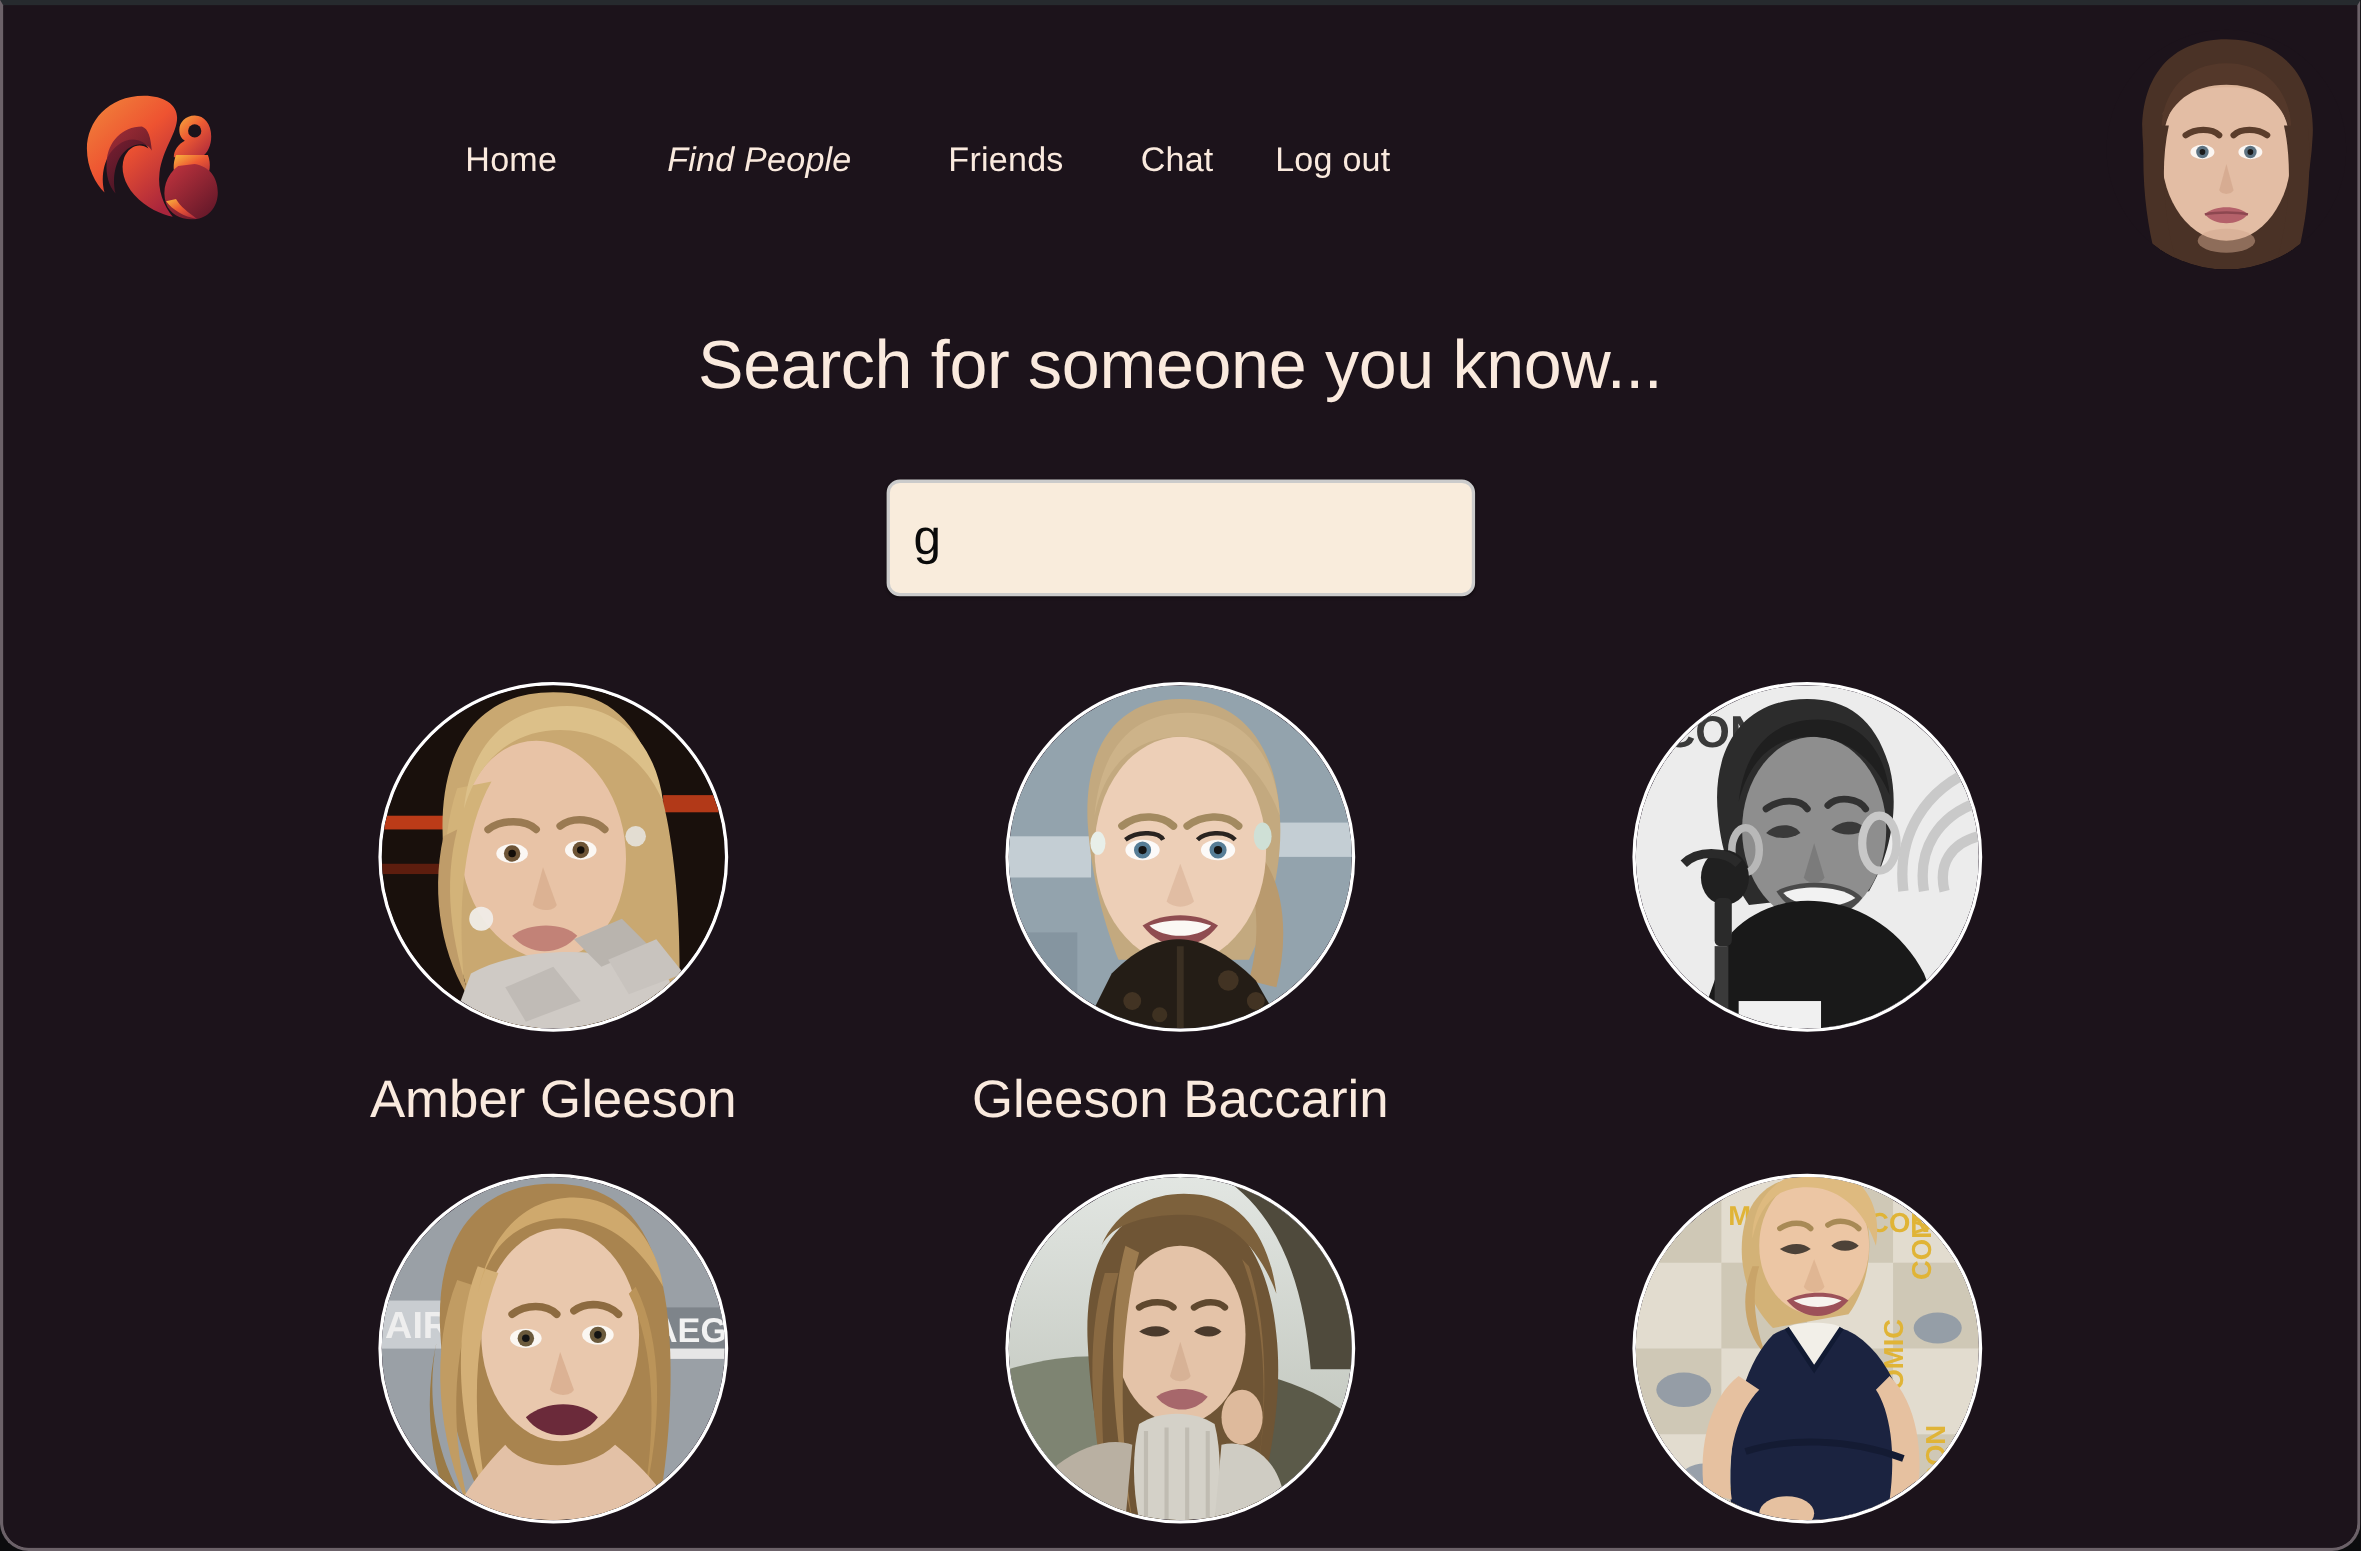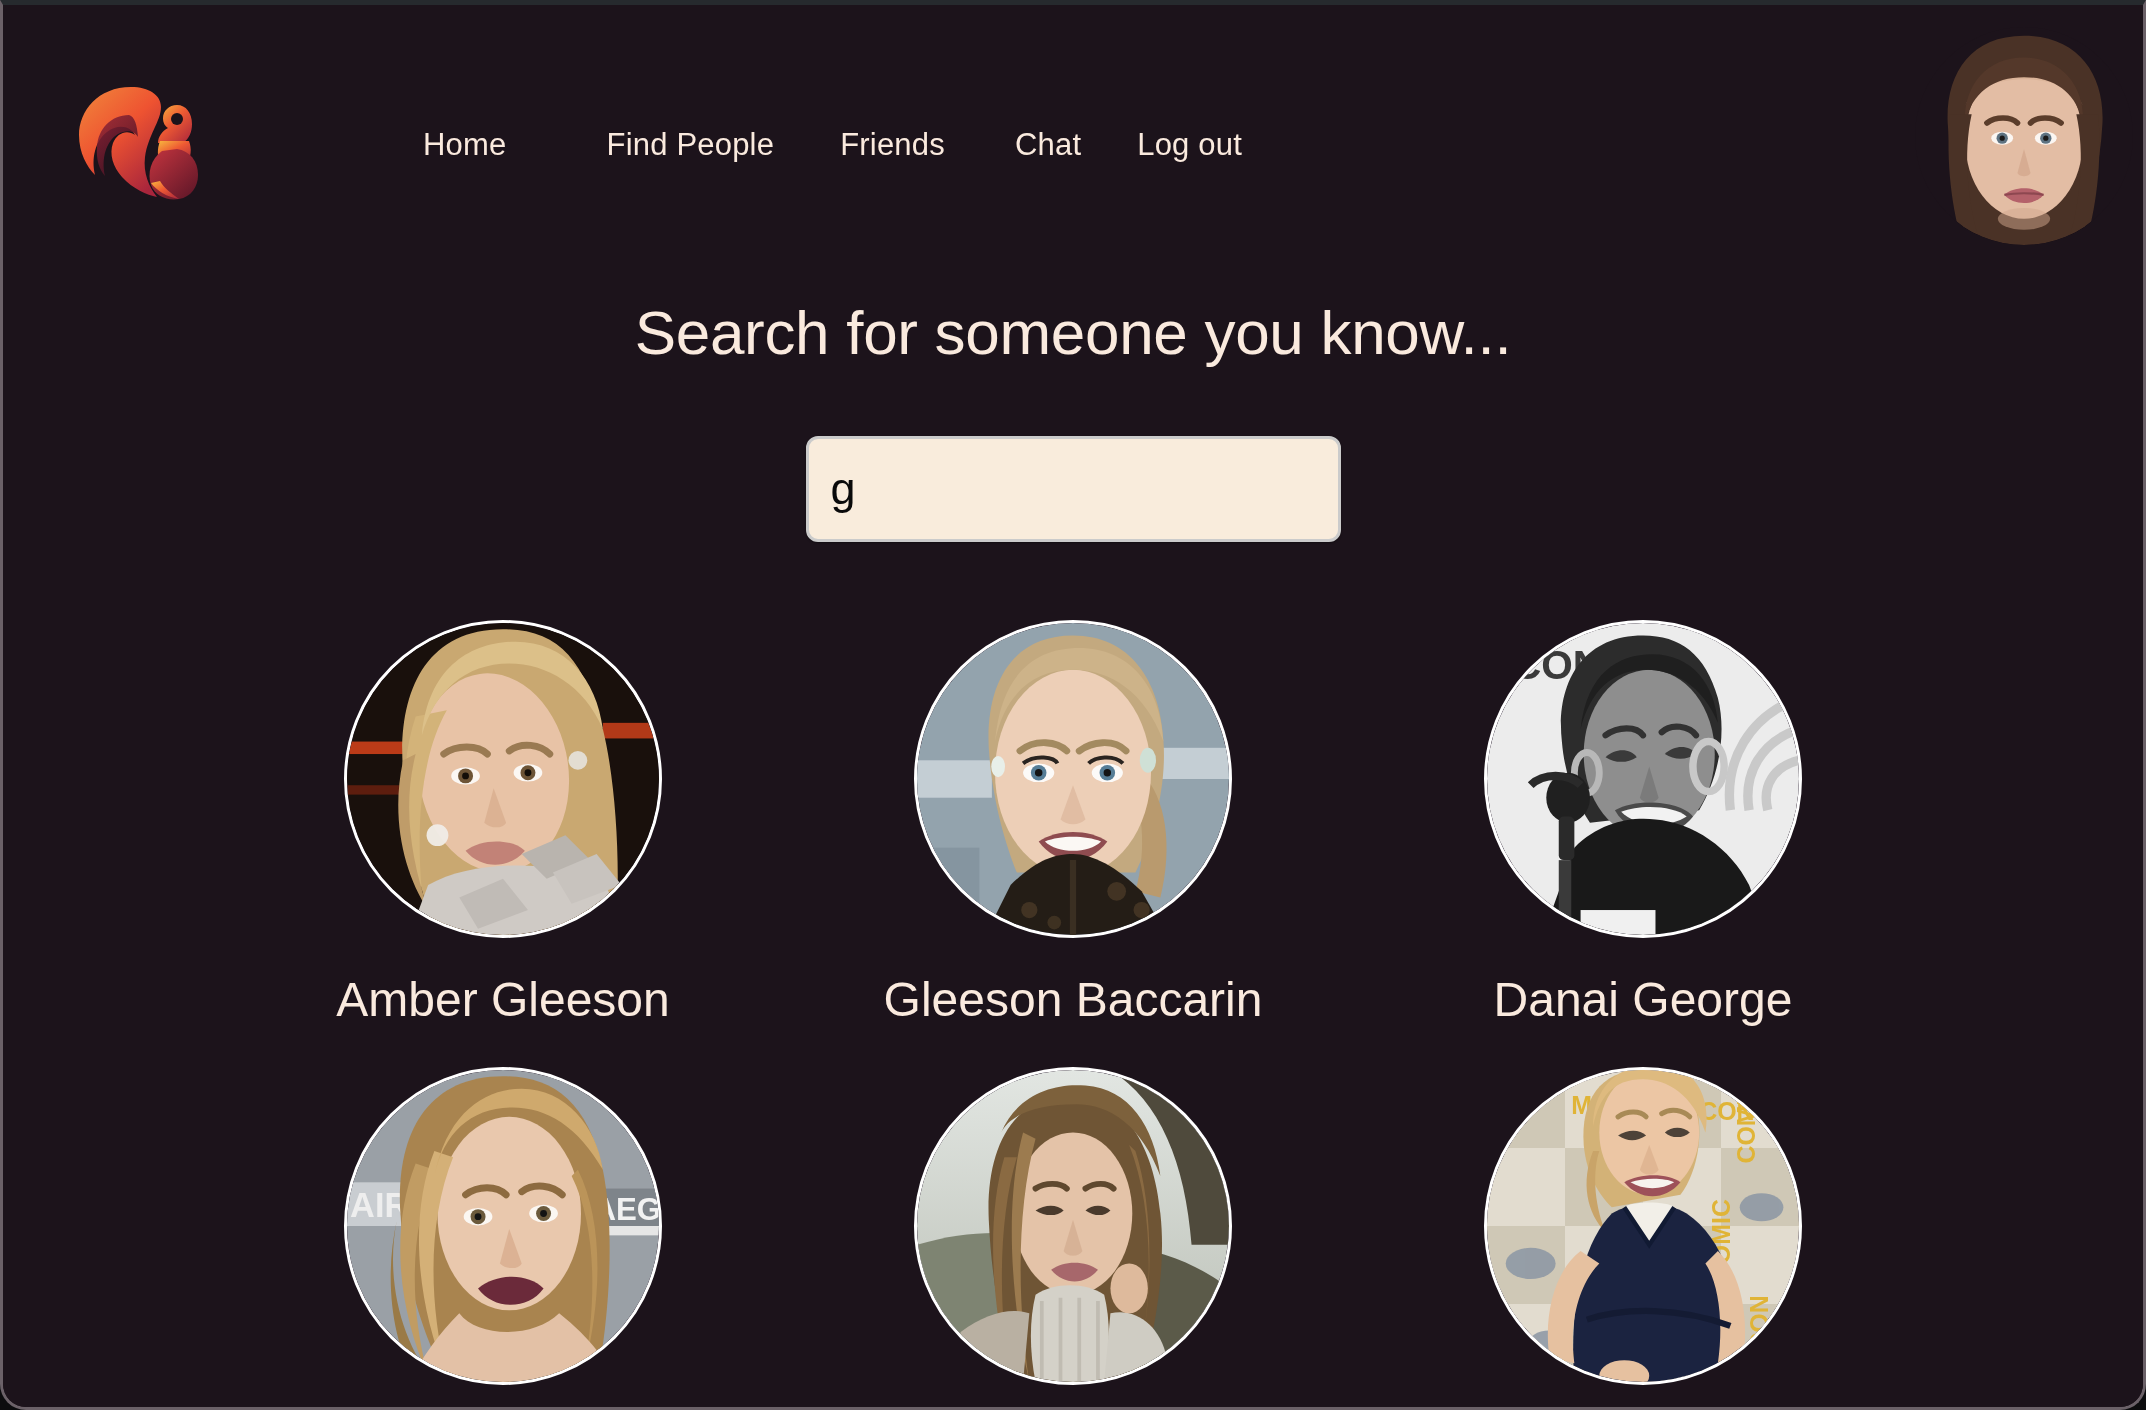--- a/index.html
+++ b/index.html
@@ -61,21 +61,21 @@
     font-size: 31px;
     font-weight: 400;
     letter-spacing: .2px;
     text-decoration: none;
     white-space: nowrap;
     cursor: pointer;
     display: block;
   }
 
   .nav-gap-1 { margin-right: 100px; }
-  .nav-gap-2 { margin-right: 66px; }
+  .nav-gap-2 { margin-right: 88px; font-style: italic; }
   .nav-gap-3 { margin-right: 70px; }
   .nav-gap-4 { margin-right: 56px; }
 
   #profile-avatar {
     position: absolute;
     right: 10px;
     top: 22px;
     width: 218px;
     height: 218px;
     border-radius: 50%;
@@ -421,21 +421,20 @@
 
               <ellipse cx="26" cy="56" rx="7" ry="8" fill="#202020"></ellipse>
               <rect x="23" y="62" width="5" height="14" rx="1.6" fill="#2a2a2a"></rect>
               <rect x="23" y="76" width="4" height="24" fill="#3a3a3a"></rect>
               <path d="M14 52 C 18 48 26 48 30 52" stroke="#2a2a2a" stroke-width="2.6" fill="none"></path>
 
               <rect x="30" y="92" width="24" height="8" fill="#f0f0f0"></rect>
             </g>
           </svg>
         </div>
-        <div class="result-name">Danai George</div>
       </div>
 
       <div class="result-card">
         <div class="avatar-ring">
           <svg viewBox="0 0 100 100" xmlns="http://www.w3.org/2000/svg">
             <defs>
                   <clipPath id="c4">
                     <circle cx="50" cy="50" r="50"></circle>
                   </clipPath>
                 </defs>

